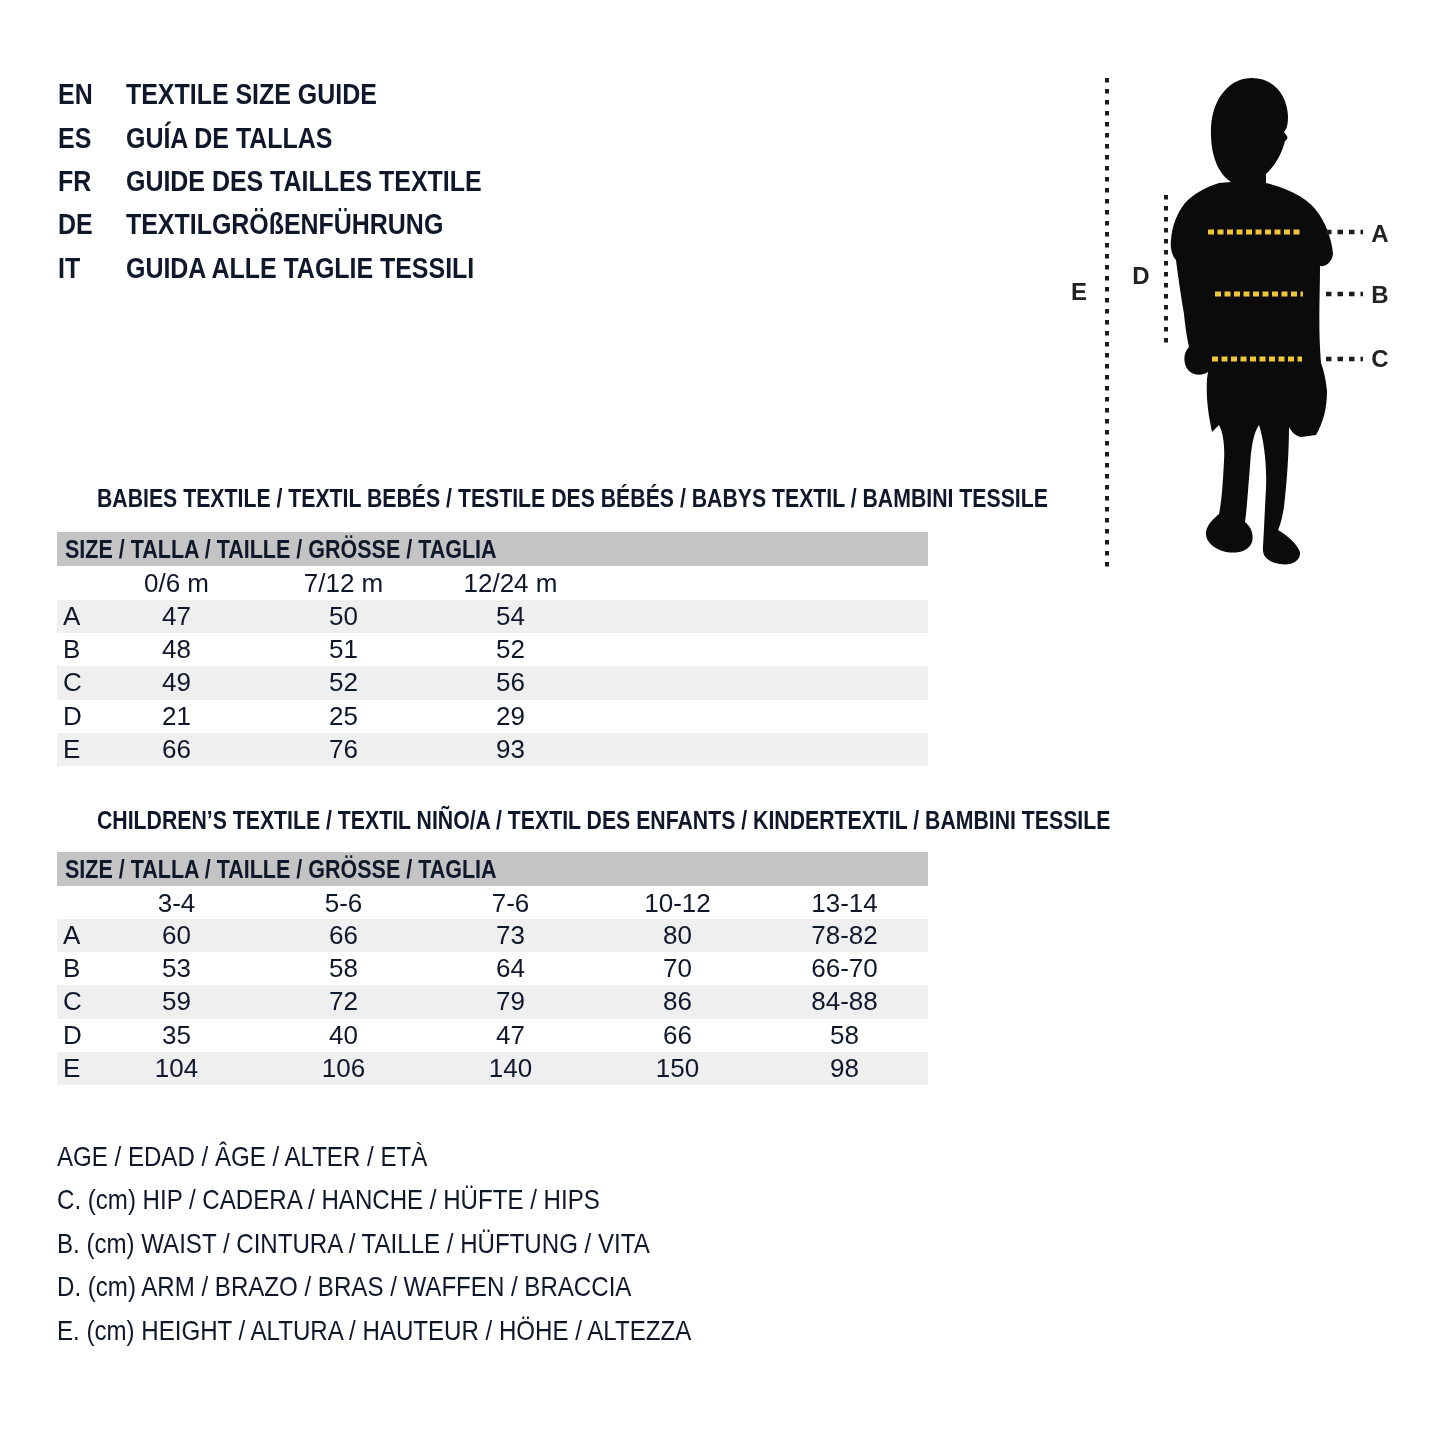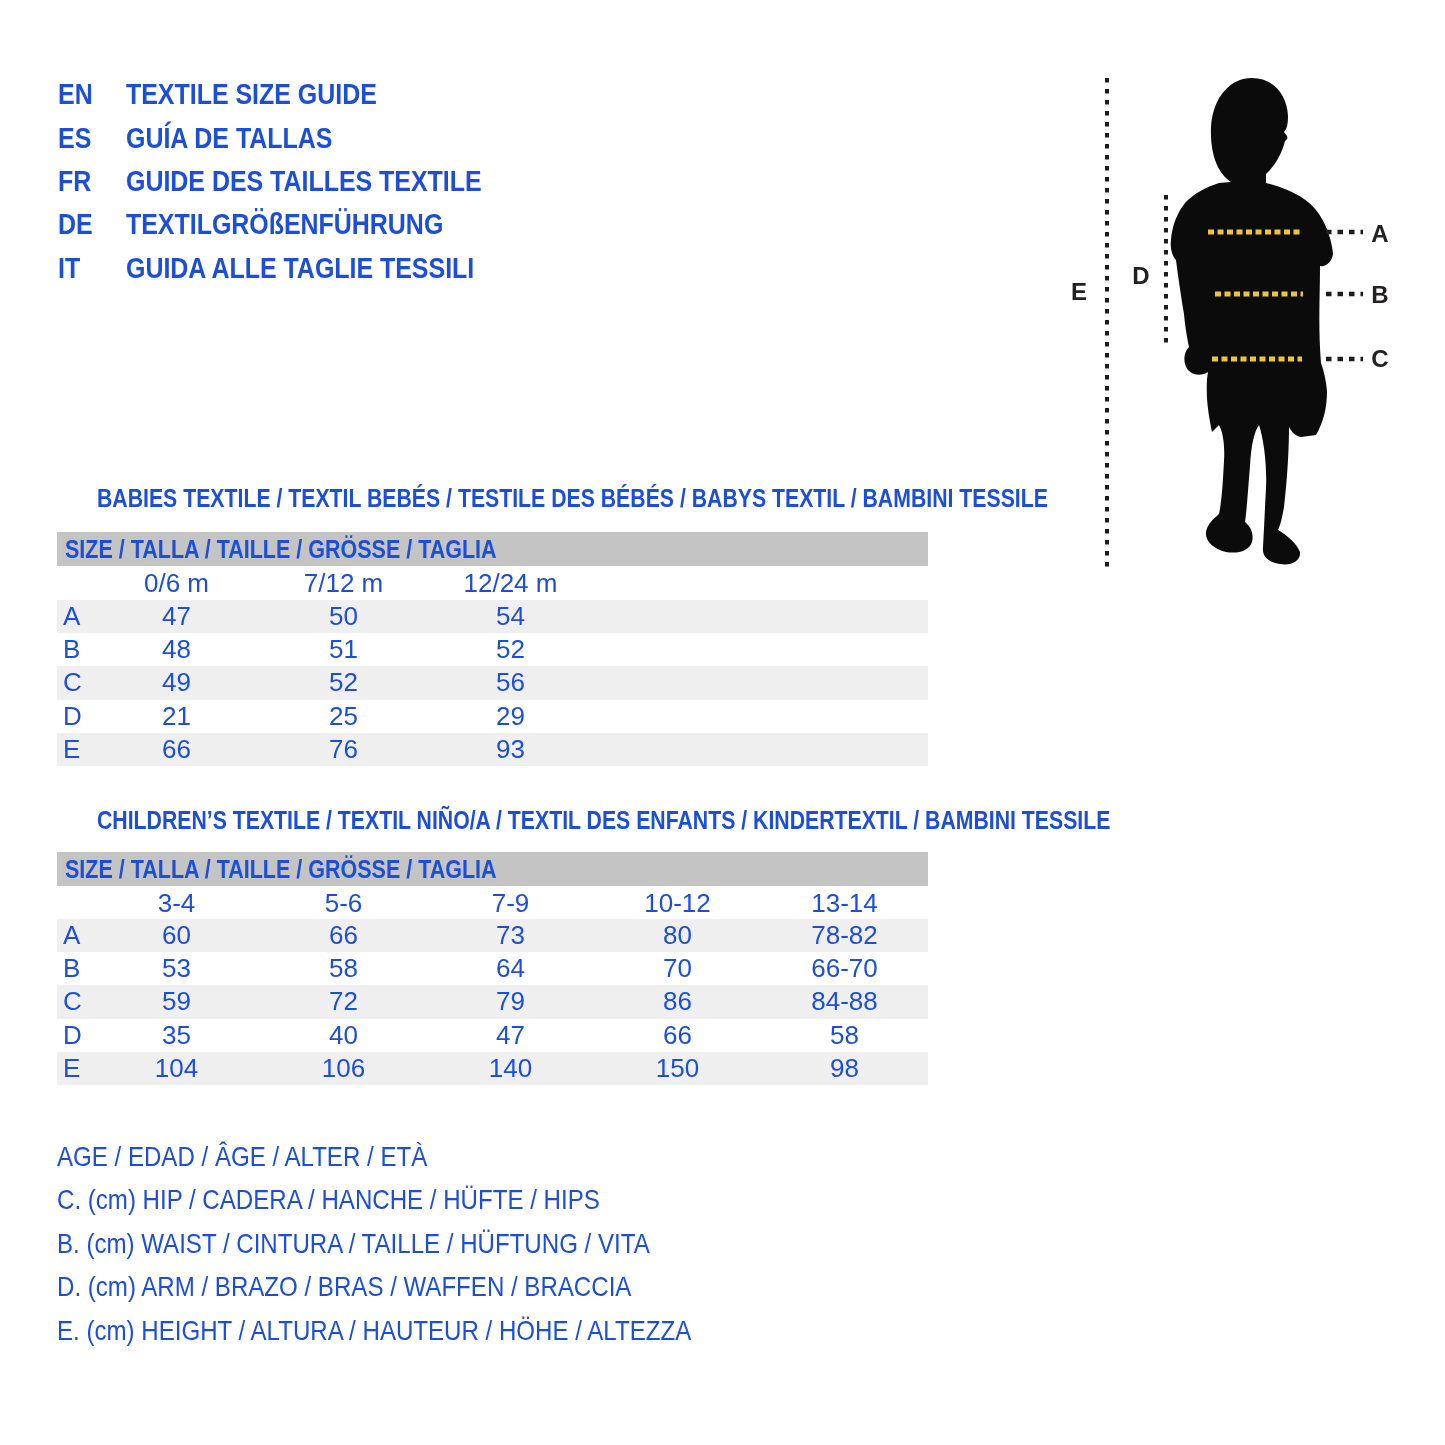--- a/index.html
+++ b/index.html
@@ -1,18 +1,18 @@
 <!DOCTYPE html>
 <html><head>
 <meta charset="utf-8">
 <title>Size Guide</title>
 <style>
   html,body{margin:0;padding:0;background:#ffffff;}
   .page{position:relative;width:1445px;height:1445px;background:#ffffff;overflow:hidden;
-        font-family:"Liberation Sans",sans-serif;color:#1d4ed8;}
+        font-family:"Liberation Sans",sans-serif;color:#0f172a;}
   .abs{position:absolute;}
   
   .cnd{display:inline-block;transform:scaleX(.86);transform-origin:0 50%;white-space:nowrap;}
 
   
   .lang-block{left:58px;top:73px;}
   .lang-row{display:grid;grid-template-columns:68px auto;height:43.4px;align-items:center;
             font-size:29px;font-weight:700;letter-spacing:0px;}
 
   
@@ -197,21 +197,21 @@
   </div>
 
   <div class="abs size-band" style="left:57px;top:852px">
     <span class="cnd">SIZE / TALLA / TAILLE / GRÖSSE / TAGLIA</span>
   </div>
 
   <div class="abs trow thead" style="left:57px;top:886px">
     <div class="tcell"></div>
     <div class="tcell">3-4</div>
     <div class="tcell">5-6</div>
-    <div class="tcell">7-9</div>
+    <div class="tcell">7-6</div>
     <div class="tcell">10-12</div>
     <div class="tcell">13-14</div>
   </div>
 
   <div class="abs rows" style="left:57px;top:919px">
     <div class="trow drow">
       <div class="tcell rlabel">A</div>
       <div class="tcell">60</div>
       <div class="tcell">66</div>
       <div class="tcell">73</div>

